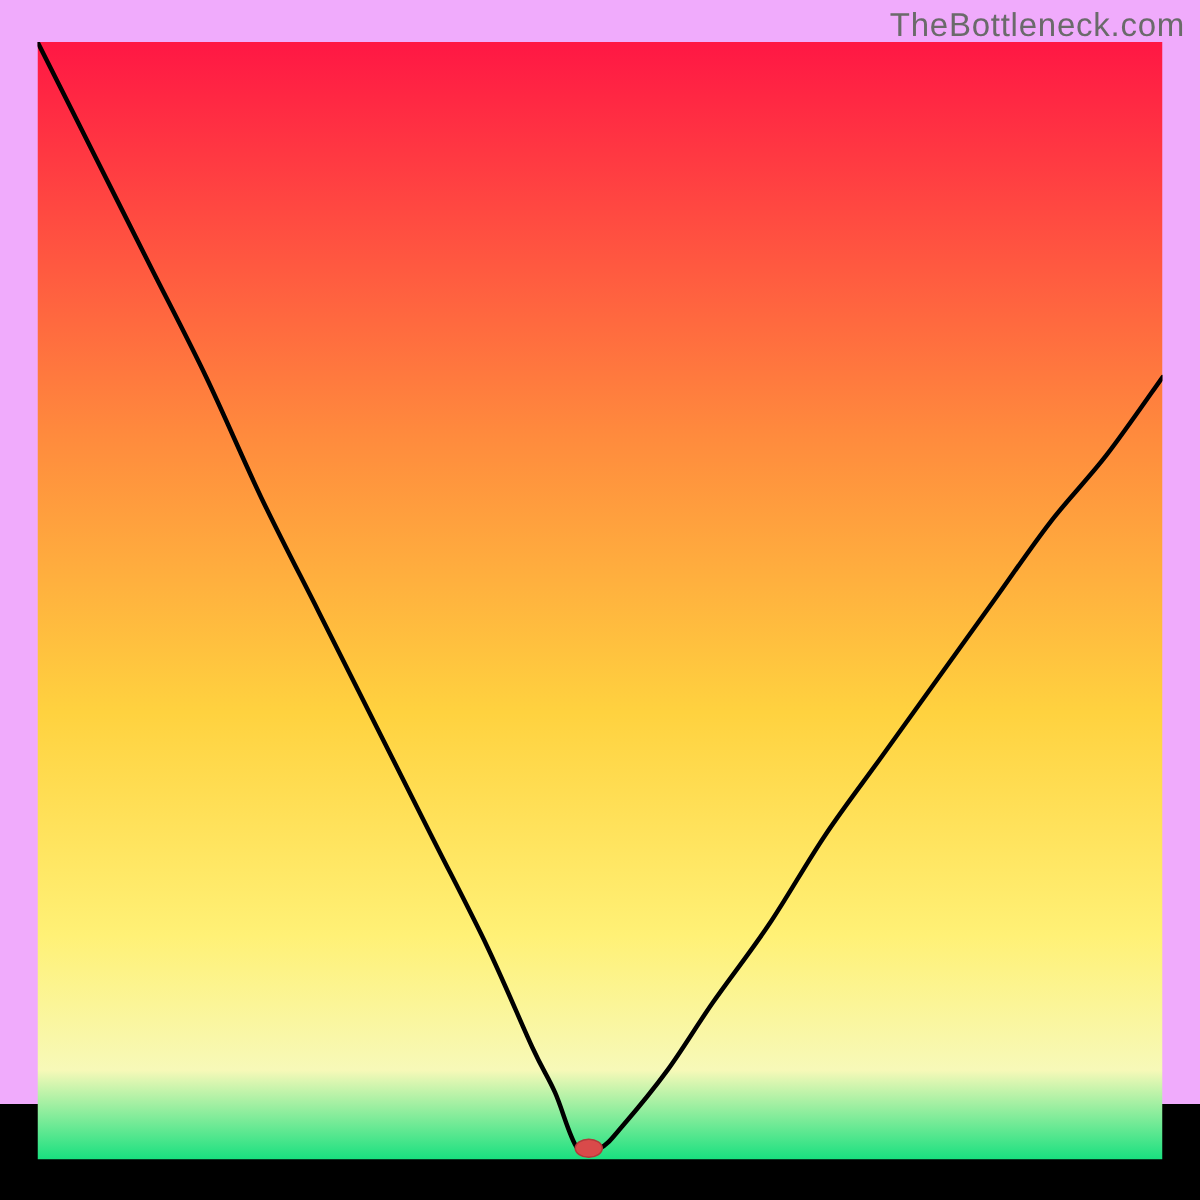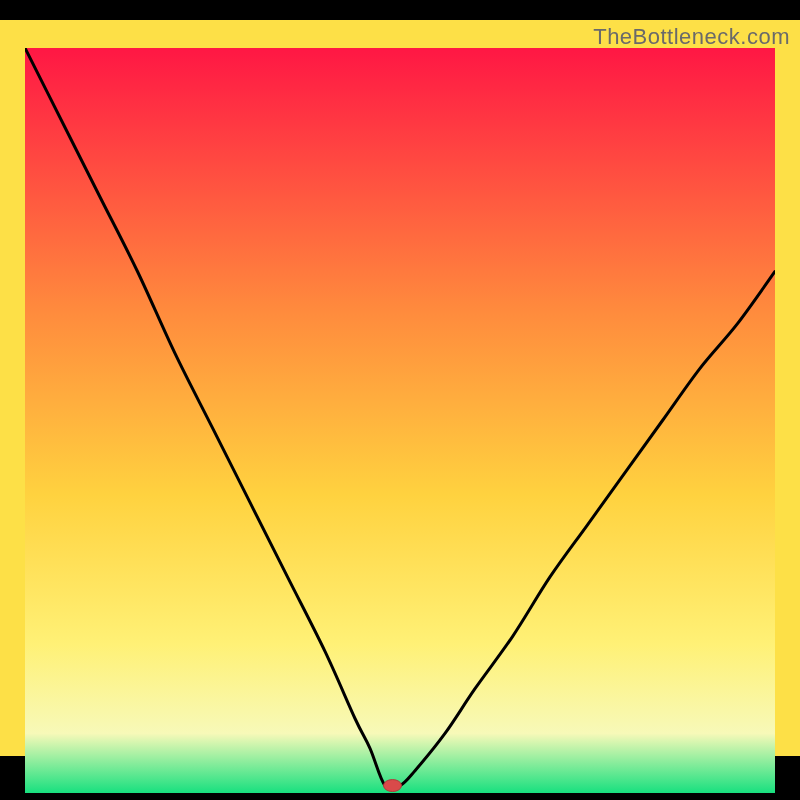--- a/index.html
+++ b/index.html
@@ -8,22 +8,21 @@
     width: 800px;
     height: 800px;
     background: #000;
     font-family: Arial, Helvetica, sans-serif;
     overflow: hidden;
   }
   .frame {
     position: relative;
     width: 800px;
     height: 736px;
-    background: #fde047;
-    margin-top: 20px;
+    background: #f0abfc;
   }
   .watermark {
     position: absolute;
     top: 4px;
     right: 10px;
     color: #6a6a6a;
     font-size: 22px;
     letter-spacing: 0.5px;
     z-index: 10;
   }

